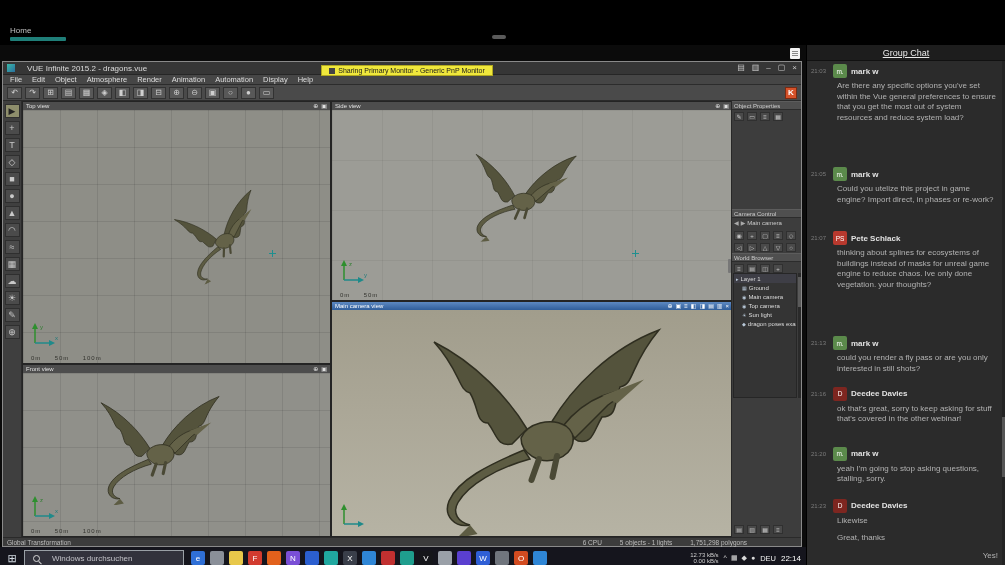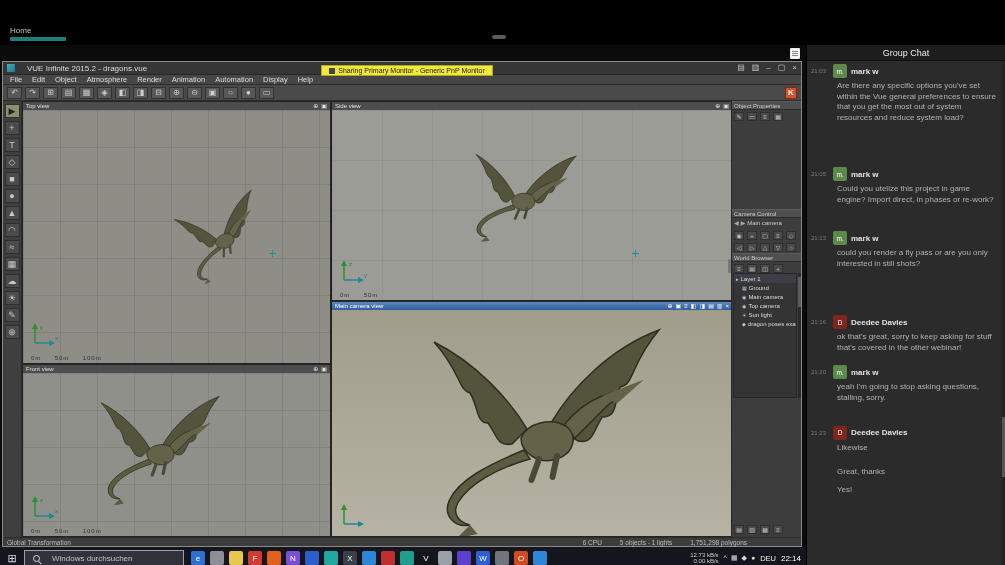--- a/index.html
+++ b/index.html
@@ -103,21 +103,21 @@
   .task-apps { display:flex; gap:5px; margin-left:7px; }
   .task-app { width:14px; height:14px; border-radius:2px; color:#fff; font-size:8px; display:flex; align-items:center; justify-content:center; flex:none; }
   .tray { margin-left:auto; display:flex; align-items:center; gap:5px; padding-right:5px; }
   .net-text { font-size:6px; line-height:1.05; color:#cfcfcf; text-align:right; }
   .tray-icons { display:flex; gap:4px; color:#d8d8d8; font-size:7px; }
   .tray-lang { font-size:7.5px; color:#eee; }
   .tray-clock { font-size:8px; color:#fff; }
 
   
   .chat { position:absolute; left:807px; top:28px; width:198px; height:524px; background:#2b2b2b; overflow:hidden; }
-  .chat-head { height:16px; background:#1d1d1d; border-bottom:1px solid #111; color:#e9e9e9; font-size:9px; display:flex; align-items:center; justify-content:center; }
+  .chat-head { height:16px; background:#1d1d1d; border-bottom:1px solid #111; color:#e9e9e9; font-size:9px; display:flex; align-items:center; justify-content:center;text-decoration:underline; }
   .msgs { position:absolute; left:0; right:0; top:16px; bottom:0; padding:3px 5px 0 4px; overflow:hidden; }
   .msg { border:none; }
   .msg:nth-child(2) { margin-top:44px; }
   .msg:nth-child(3) { margin-top:26px; }
   .msg:nth-child(4) { margin-top:46px; }
   .msg:nth-child(5) { margin-top:12px; }
   .msg:nth-child(6) { margin-top:22px; }
   .msg:nth-child(7) { margin-top:14px; }
   .msg:nth-child(8) { margin-top:7px; }
   .msg:nth-child(9) { margin-top:7px;text-align:right; }
@@ -472,20 +472,28 @@
         <div class="msg">
         <div class="mhead">
           <span class="mtime">21:05</span>
           <span class="avatar" style="background-color: rgb(91, 138, 75);">m.</span>
           <span class="mname">mark w</span>
         </div>
         <div class="mtext">Could you utelize this project in game engine? Import direct, in phases or re-work?</div>
       </div>
         <div class="msg">
         <div class="mhead">
+          <span class="mtime">21:07</span>
+          <span class="avatar" style="background-color: rgb(184, 57, 46);">PS</span>
+          <span class="mname">Pete Schlack</span>
+        </div>
+        <div class="mtext">thinking about splines for ecosystems of buildings instead of masks for unreal game engine to reduce chaos. Ive only done vegetation. your thoughts?</div>
+      </div>
+        <div class="msg">
+        <div class="mhead">
           <span class="mtime">21:13</span>
           <span class="avatar" style="background-color: rgb(91, 138, 75);">m.</span>
           <span class="mname">mark w</span>
         </div>
         <div class="mtext">could you render a fly pass or are you only interested in still shots?</div>
       </div>
         <div class="msg">
         <div class="mhead">
           <span class="mtime">21:16</span>
           <span class="avatar" style="background-color: rgb(125, 38, 32);">D</span>

